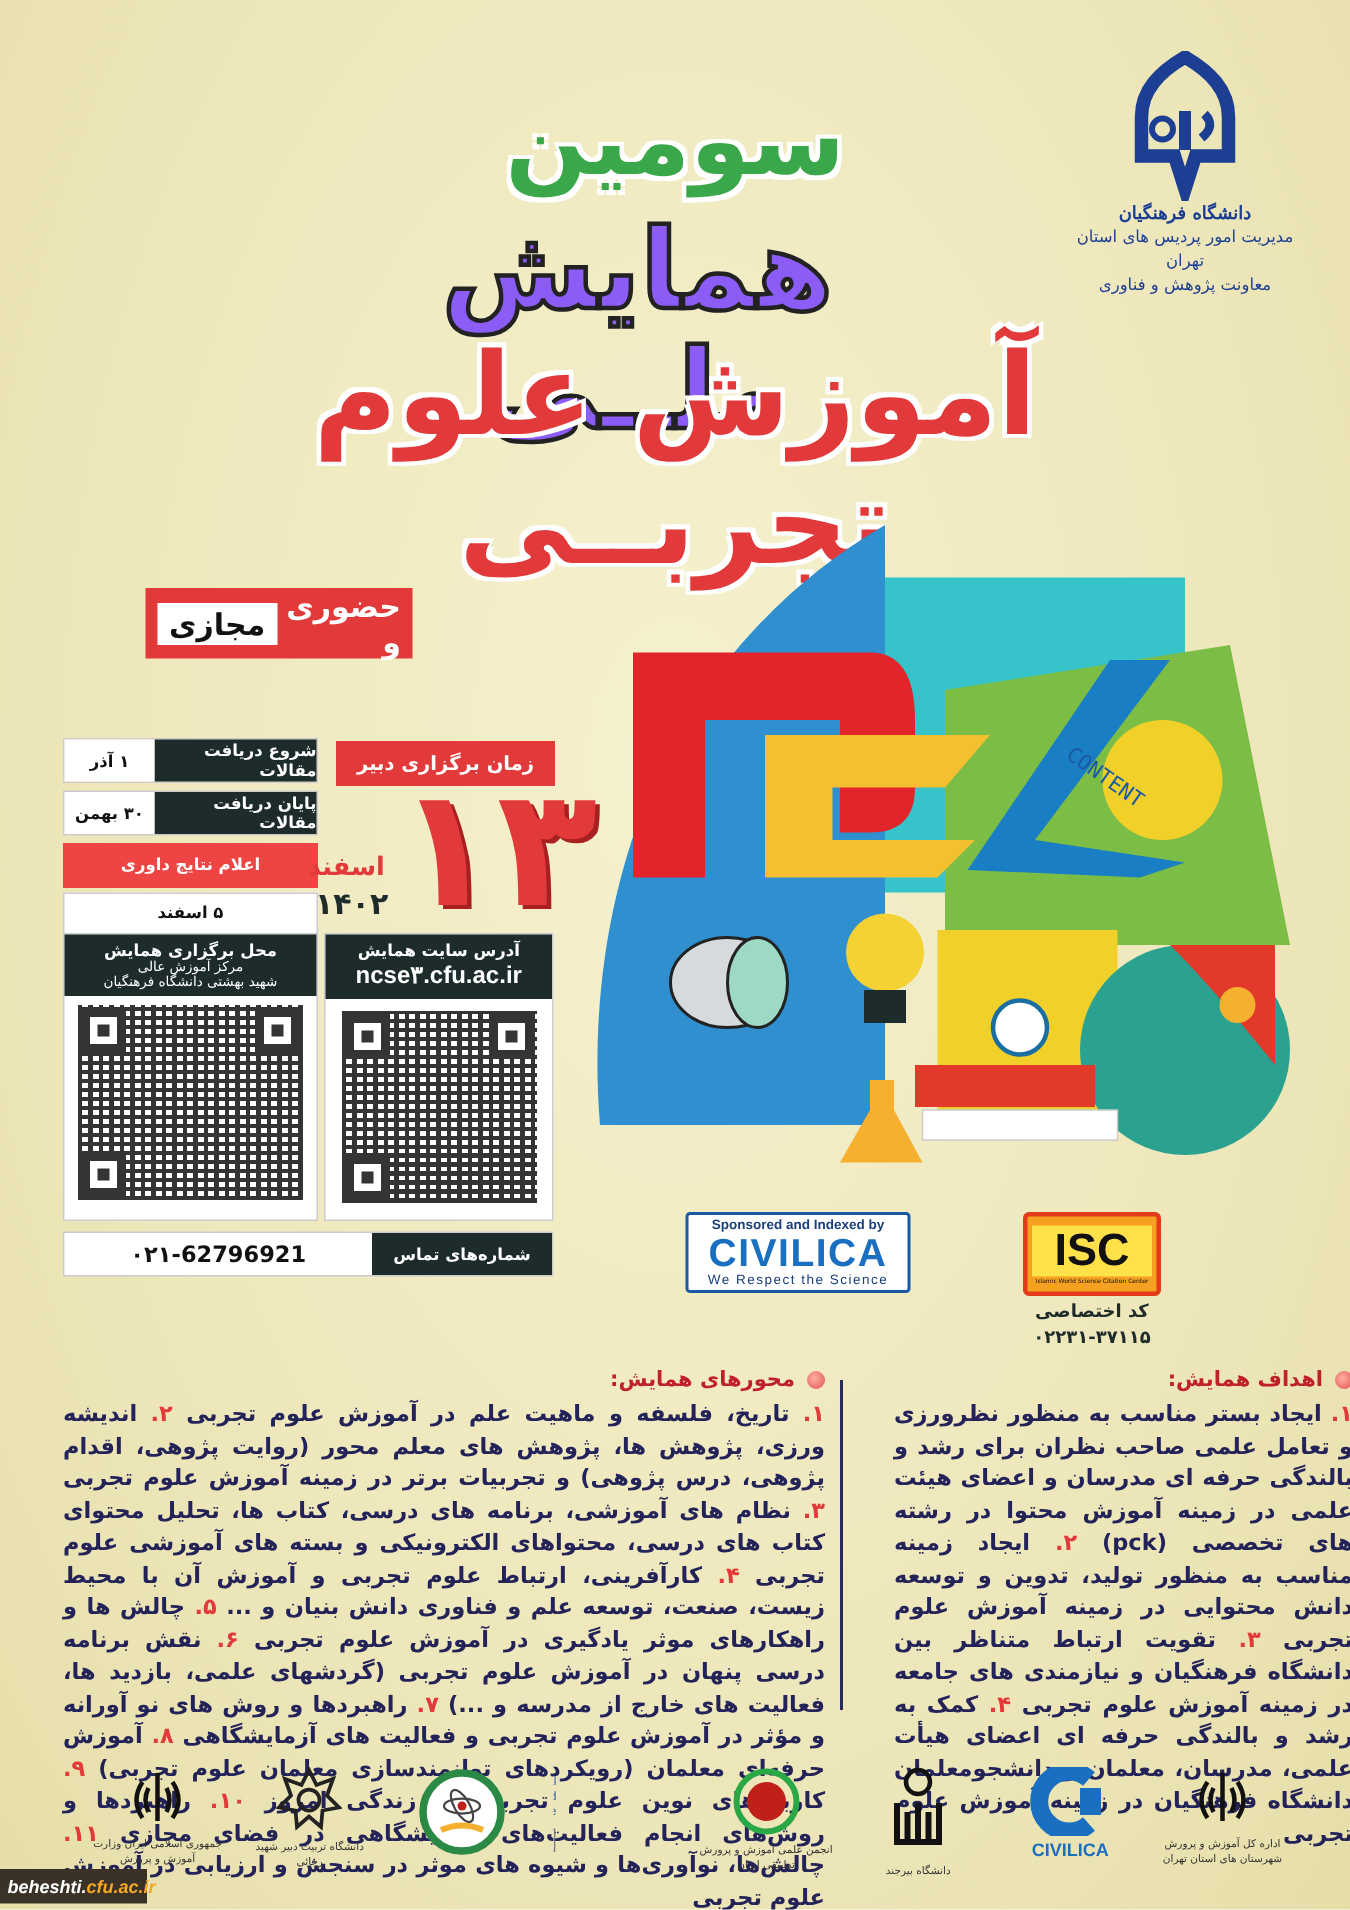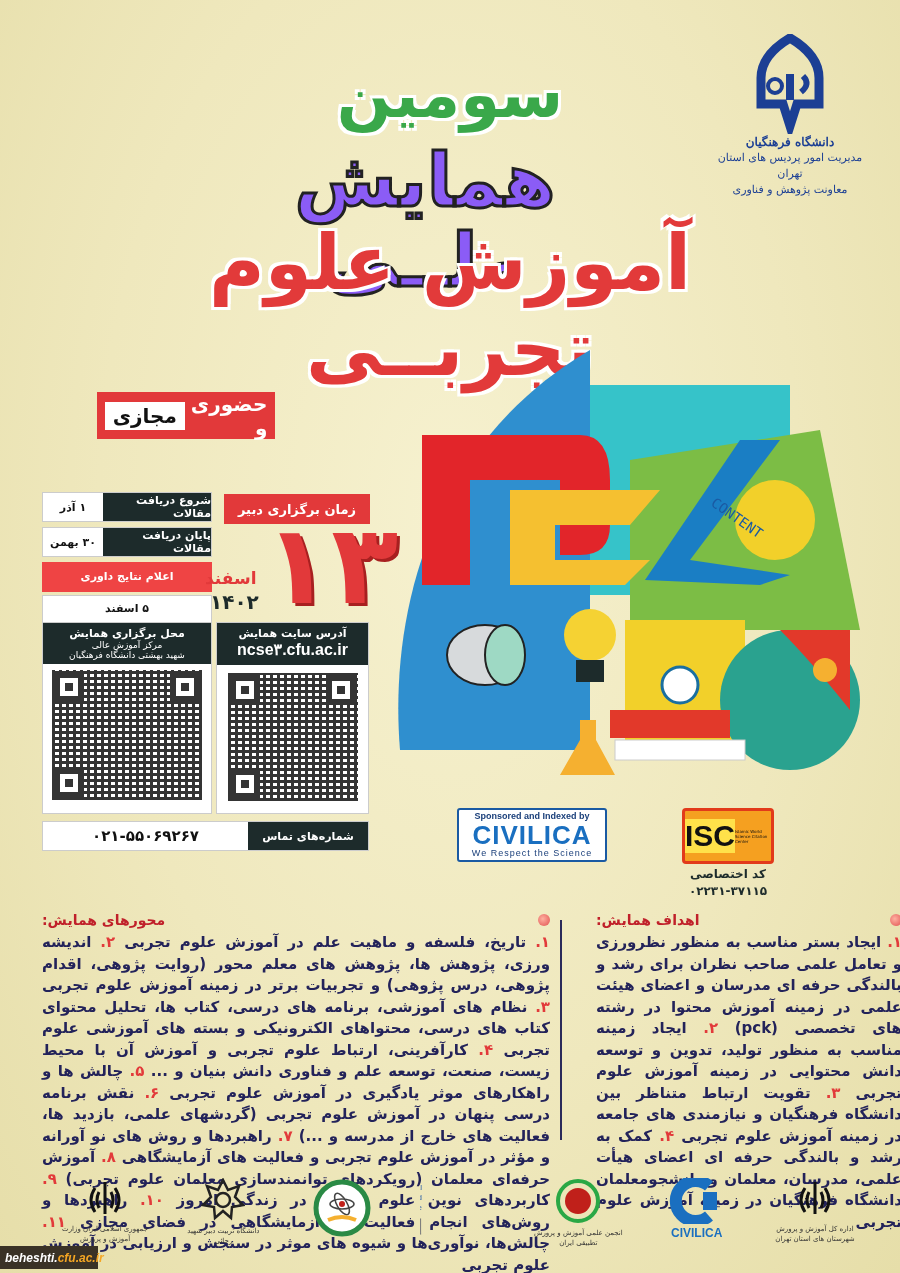--- a/index.html
+++ b/index.html
@@ -70,28 +70,28 @@
   .contact .val { background: #fff; color: #111; font-size: 15px; font-weight: bold; flex: 1;
     display: flex; align-items: center; justify-content: center; direction: ltr; }
 
   
   .civ-box { left: 457px; top: 808px; width: 150px; height: 54px; background: #fff; border: 2px solid #1a5aa3;
     border-radius: 3px; text-align: center; font-family: "Liberation Sans", sans-serif; }
   .civ-box .a { font-size: 9px; font-weight: bold; color: #1a3f7a; line-height: 12px; }
   .civ-box .b { font-size: 26px; font-weight: bold; color: #1a6fc0; line-height: 26px; letter-spacing: 1px; }
   .civ-box .c { font-size: 9px; color: #1a3f7a; line-height: 11px; letter-spacing: 1px; }
   .isc-box { left: 682px; top: 808px; width: 92px; height: 56px; background: #f5a020; border: 3px solid #e23a1a; border-radius: 4px;
-    display: flex; flex-direction: row; align-items: center; justify-content: center; }
+    display: flex; flex-direction: column; align-items: center; justify-content: center; }
   .isc-box .a { background: #ffe14a; width: 80px; text-align: center; font-family: "Liberation Sans", sans-serif;
     font-size: 30px; font-weight: bold; color: #111; line-height: 34px; }
   .isc-box .b { font-size: 4px; color: #111; }
   .isc-code { left: 680px; top: 866px; width: 96px; text-align: center; direction: rtl; color: #1d2b2b; font-weight: bold; font-size: 12px; line-height: 17px; }
 
   
-  .sec-title { direction: rtl; font-size: 14px; font-weight: bold; color: #c0202a; display: flex; align-items: center; gap: 24px; justify-content: space-between; }
+  .sec-title { direction: rtl; font-size: 14px; font-weight: bold; color: #c0202a; display: flex; align-items: center; gap: 8px; }
   .sec-title .dot { width: 12px; height: 12px; border-radius: 50%; background: radial-gradient(circle at 40% 40%, #ffb0a0, #e05050); }
   .sec-body { direction: rtl; text-align: justify; font-size: 15px; font-weight: bold; line-height: 21.5px; color: #23235a; }
   .sec-body .n { color: #e23a3a; }
   .divider { left: 560px; top: 920px; width: 2px; height: 220px; background: #2a2a5a; }
 
   
   .logos { left: 60px; top: 1178px; width: 800px; height: 80px; display: flex; justify-content: space-between; align-items: flex-start; direction: rtl; }
   .logo-item { width: 90px; text-align: center; }
   .logo-item .cap { font-family: "DejaVu Serif", serif; font-size: 7px; line-height: 10px; color: #333; direction: rtl; }
   .watermark { left: 0; top: 1246px; width: 98px; height: 23px; background: #3a3226; display: flex; align-items: center;
@@ -161,21 +161,21 @@
   </div>
   <div class="qr" style="margin:8px auto 0;width:130px;height:128px">
     <div class="f" style="left:2px;top:2px"></div>
     <div class="f" style="right:2px;top:2px"></div>
     <div class="f" style="left:2px;bottom:2px"></div>
   </div>
 </div>
 
 <div class="abs contact">
   <div class="lab">شماره‌های تماس</div>
-  <div class="val">۰۲۱-۵۵۰۶۹۲۶۷</div>
+  <div class="val">۰۲۱-62796921</div>
 </div>
 
 <div class="abs" style="left:380px;top:330px;width:520px;height:460px">
   <svg width="520" height="460" viewBox="0 0 520 460">
     <path d="M210 20 L210 420 L20 420 C10 300 40 120 210 20 Z" fill="#2f8fcf"></path>
     <rect x="210" y="55" width="200" height="210" fill="#36c3c9"></rect>
     <path d="M250 130 L440 100 L480 300 L250 300 Z" fill="#7cbd45"></path>
     <rect x="245" y="290" width="120" height="120" fill="#f2d02a"></rect>
     <circle cx="395" cy="190" r="40" fill="#f2d02a"></circle>
 
@@ -249,20 +249,27 @@
     <div class="cap">اداره کل آموزش و پرورش شهرستان های استان تهران</div>
   </div>
   <div class="logo-item">
     <svg width="56" height="46" viewBox="0 0 56 46">
         <path d="M40 8 A20 20 0 1 0 40 38" stroke="#1a6fc0" stroke-width="12" fill="none"></path>
         <rect x="34" y="14" width="14" height="18" fill="#1a6fc0"></rect>
       </svg>
     <div class="cap" style="font-family:'Liberation Sans',sans-serif;font-weight:bold;font-size:12px;color:#1a6fc0">CIVILICA</div>
   </div>
   <div class="logo-item">
+    <svg width="40" height="60" viewBox="0 0 40 60">
+        <circle cx="20" cy="10" r="8" fill="none" stroke="#111" stroke-width="3"></circle>
+        <path d="M6 24 L6 50 L34 50 L34 24 M13 30 L13 50 M20 24 L20 50 M27 30 L27 50" stroke="#111" stroke-width="4" fill="none"></path>
+      </svg>
+    <div class="cap">دانشگاه بیرجند</div>
+  </div>
+  <div class="logo-item">
     <svg width="46" height="46" viewBox="0 0 46 46">
         <circle cx="23" cy="23" r="20" fill="none" stroke="#2aa845" stroke-width="4"></circle>
         <circle cx="23" cy="23" r="13" fill="#c0201a"></circle>
       </svg>
     <div class="cap">انجمن علمی آموزش و پرورش تطبیقی ایران</div>
   </div>
   <div class="logo-item">
     <svg width="80" height="60" viewBox="0 0 80 60">
         <text x="2" y="12" font-family="Liberation Sans, sans-serif" font-size="8" fill="#2a5fa8">Environmental</text>
         <text x="2" y="22" font-family="Liberation Sans, sans-serif" font-size="8" fill="#2a5fa8">Education and</text>

